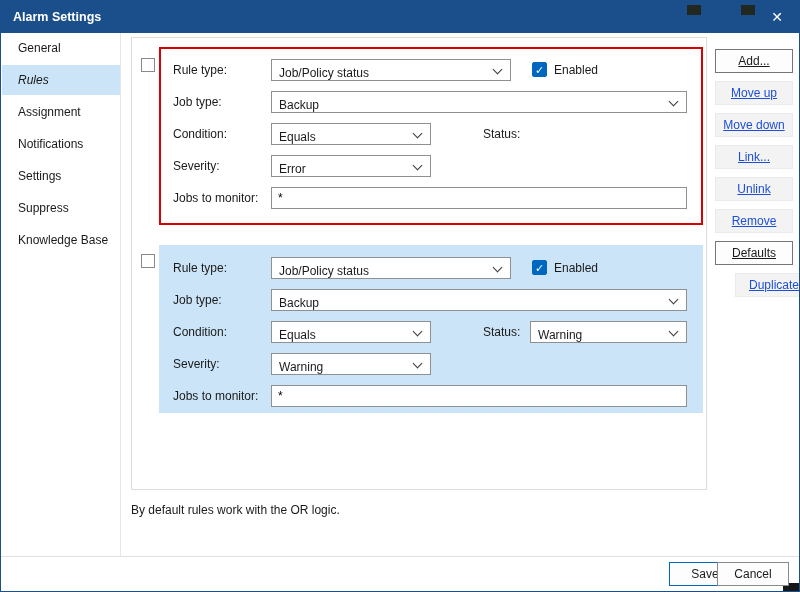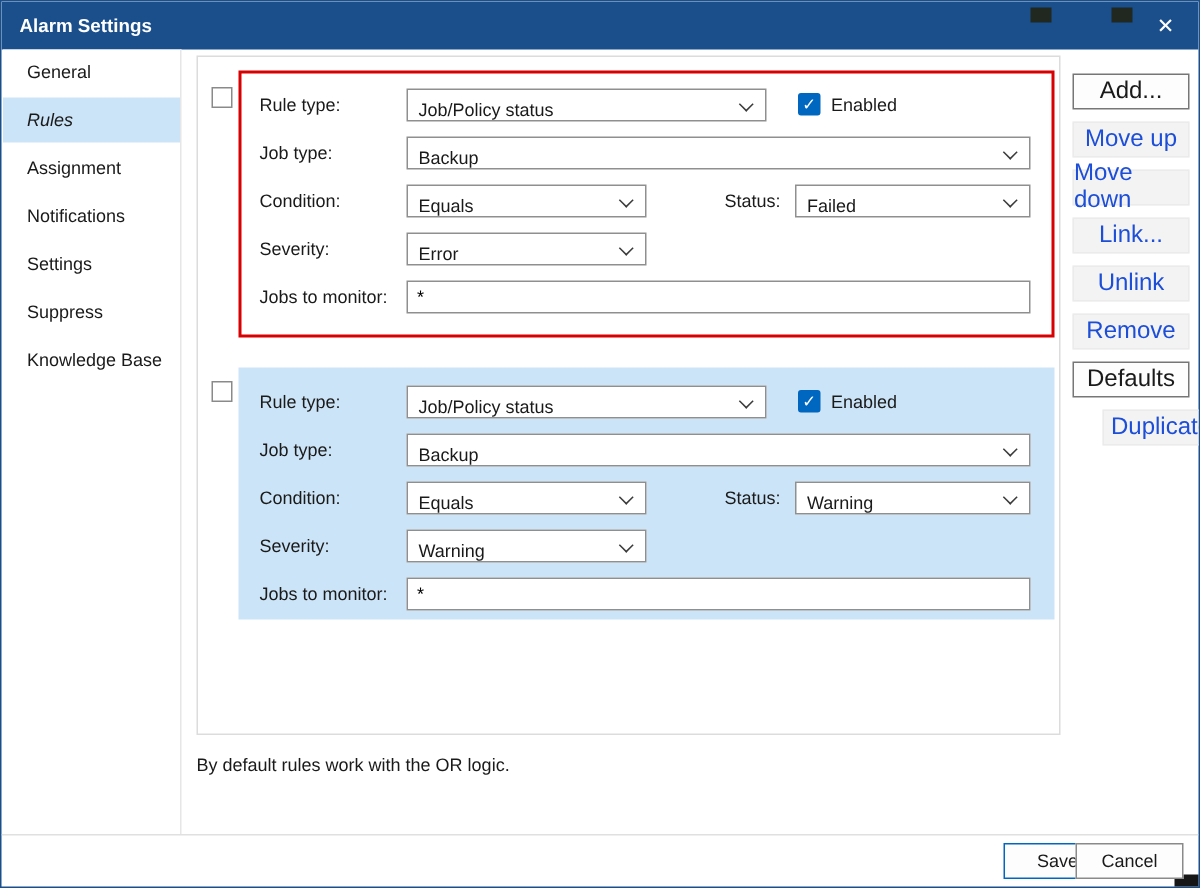--- a/index.html
+++ b/index.html
@@ -37,21 +37,21 @@
     display:flex; align-items:flex-end; padding:0 22px 0 7px; white-space:nowrap; overflow:hidden; }
   .chev { position:absolute; right:9px; top:6px; width:7px; height:7px;
     border-right:1.6px solid #3b3b3b; border-bottom:1.6px solid #3b3b3b; transform:rotate(45deg); }
   .txt-input { position:absolute; top:0; height:22px; border:1px solid #8f8f8f; background:#fff;
     padding:0 6px; font-size:12px; font-family:"Liberation Sans", sans-serif; }
   .cb-checked { position:absolute; top:3px; width:15px; height:15px; background:#0067c0; border:1px solid #0067c0;
     border-radius:2px; color:#fff; font-size:11px; line-height:14px; text-align:center; }
   .footnote { position:absolute; left:130px; top:502px; color:#1a1a1a; }
   
   .sbtn { position:absolute; left:714px; width:78px; height:24px; display:flex; align-items:center;
-    justify-content:center; font-size:16px; cursor:default; }
+    justify-content:center; font-size:12px; cursor:default;text-decoration:underline; }
   .sbtn.enabled { background:#fdfdfd; border:1px solid #767676; color:#1a1a1a; }
   .sbtn.disabled { background:#f3f3f3; border:1px solid #ebebeb; color:#1d4ed8; }
   #btn-add{top:48px;} #btn-moveup{top:80px;} #btn-movedown{top:112px;} #btn-link{top:144px;}
   #btn-unlink{top:176px;} #btn-remove{top:208px;} #btn-defaults{top:240px;} #btn-duplicate{top:272px;margin-left:20px;}
   
   .footer-divider { position:absolute; left:0; top:555px; width:100%; height:1px; background:#e0e0e0; }
   .fbtn { position:absolute; top:561px; width:72px; height:24px; display:flex; align-items:center;
     justify-content:center; background:#fdfdfd; font-size:12px; cursor:default; }
   #btn-save { left:668px; border:1px solid #0067c0; }
   #btn-cancel { left:716px; border:1px solid #8a8a8a; }
@@ -105,24 +105,20 @@
           <i class="chev"></i>
         </div>
       </div>
       <div class="row">
         <span class="lbl">Condition:</span>
         <div class="ctl" style="left:110px; width:160px;">
           <span>Equals</span>
           <i class="chev"></i>
         </div>
         <span class="lbl" style="left:322px;">Status:</span>
-        <div class="ctl" style="left:369px; width:157px;">
-          <span>Failed</span>
-          <i class="chev"></i>
-        </div>
       </div>
       <div class="row">
         <span class="lbl">Severity:</span>
         <div class="ctl" style="left:110px; width:160px;">
           <span>Error</span>
           <i class="chev"></i>
         </div>
       </div>
       <div class="row">
         <span class="lbl">Jobs to monitor:</span>

